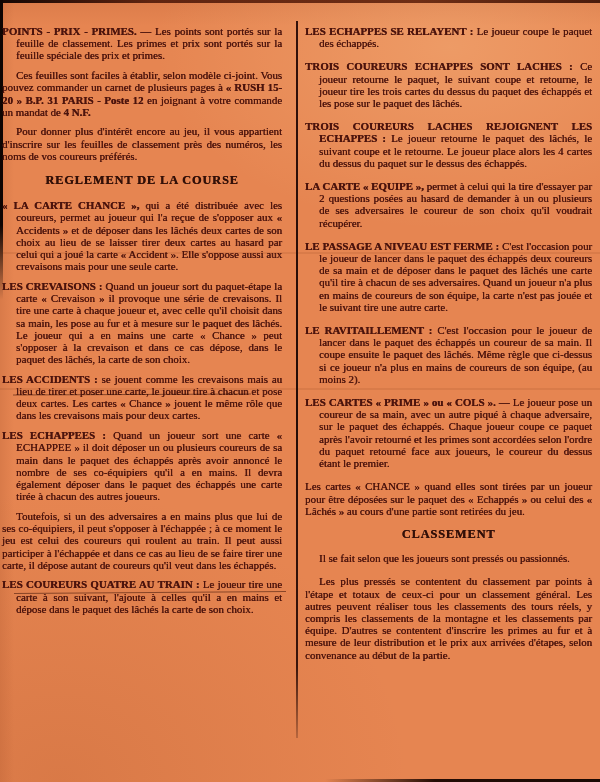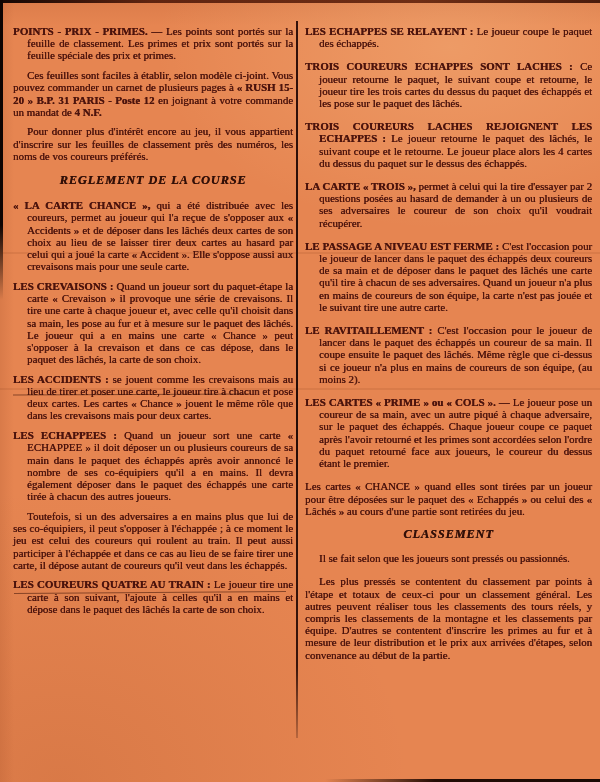--- a/index.html
+++ b/index.html
@@ -20,33 +20,33 @@
   .edge-top{position:absolute;left:0;top:0;width:600px;height:3px;
     background:linear-gradient(90deg,#140603,#5f2410 25%,#6e2e15 70%,#4a1c0c);}
   .edge-left{position:absolute;left:0;top:0;width:3px;height:300px;
     background:linear-gradient(180deg,#0d0402 75%,rgba(13,4,2,0));}
   .edge-bottom{position:absolute;right:0;bottom:0;width:275px;height:3px;
     background:linear-gradient(90deg,rgba(30,10,5,0) 0,#240d05 40%,#1a0903);}
   .crease{position:absolute;left:0;width:600px;height:2px;background:rgba(110,40,12,0.10);}
 
   .col{position:absolute;top:25px;color:#4c140d;font-size:10.9px;line-height:12.2px;
     text-align:justify;font-weight:400;text-shadow:0.35px 0 0 currentColor;}
-  .col-left{left:13px;width:280px;}
+  .col-left{left:2px;width:280px;}
   .col-right{left:305px;width:287px;}
   .divider{position:absolute;left:296px;top:21px;width:2px;height:717px;
     background:linear-gradient(180deg,#33110a,#240c06 55%,#3a150b 90%,rgba(58,21,11,0.25));}
 
   p{margin:0 0 7.5px 0;}
   .col-right p{margin-bottom:11px;}
   .hang{padding-left:14px;text-indent:-14px;}
   .indent{text-indent:14px;}
   .lead{font-weight:700;}
   .bold{font-weight:700;}
   h2{margin:12px 0 13px 0;text-align:center;font-size:12.3px;color:#331008;
-     font-weight:700;letter-spacing:0.9px;text-shadow:0.4px 0 0 currentColor;font-style:italic;}
+     font-weight:700;letter-spacing:0.9px;text-shadow:0.4px 0 0 currentColor;}
   .col-right h2{margin:5px 0 12px 0;}
 
   .ink-line{position:absolute;height:1.3px;background:rgba(60,18,8,0.55);}
   .ink-a{left:13px;top:394px;width:238px;transform:rotate(-0.3deg);}
   .ink-b{left:14px;top:592px;width:272px;transform:rotate(-0.4deg);}
 </style>
 </head>
 <body>
 
 <div class="paper">
@@ -81,21 +81,21 @@
 
   <div class="divider"></div>
 
   <div class="col col-right">
     <p class="hang"><span class="lead">LES ECHAPPES SE RELAYENT :</span> <span>Le joueur coupe le paquet des échappés.</span></p>
 
     <p class="hang"><span class="lead">TROIS COUREURS ECHAPPES SONT LACHES :</span> <span>Ce joueur retourne le paquet, le suivant coupe et retourne, le joueur tire les trois cartes du dessus du paquet des échappés et les pose sur le paquet des lâchés.</span></p>
 
     <p class="hang"><span class="lead">TROIS COUREURS LACHES REJOIGNENT LES ECHAPPES :</span> <span>Le joueur retourne le paquet des lâchés, le suivant coupe et le retourne. Le joueur place alors les 4 cartes du dessus du paquet sur le dessus des échappés.</span></p>
 
-    <p class="hang"><span class="lead">LA CARTE « TROIS »,</span> <span>permet à celui qui la tire d'essayer par 2 questions posées au hasard de demander à un ou plusieurs de ses adversaires le coureur de son choix qu'il voudrait récupérer.</span></p>
+    <p class="hang"><span class="lead">LA CARTE « EQUIPE »,</span> <span>permet à celui qui la tire d'essayer par 2 questions posées au hasard de demander à un ou plusieurs de ses adversaires le coureur de son choix qu'il voudrait récupérer.</span></p>
 
     <p class="hang"><span class="lead">LE PASSAGE A NIVEAU EST FERME :</span> <span>C'est l'occasion pour le joueur de lancer dans le paquet des échappés deux coureurs de sa main et de déposer dans le paquet des lâchés une carte qu'il tire à chacun de ses adversaires. Quand un joueur n'a plus en mains de coureurs de son équipe, la carte n'est pas jouée et le suivant tire une autre carte.</span></p>
 
     <p class="hang"><span class="lead">LE RAVITAILLEMENT :</span> <span>C'est l'occasion pour le joueur de lancer dans le paquet des échappés un coureur de sa main. Il coupe ensuite le paquet des lâchés. Même règle que ci-dessus si ce joueur n'a plus en mains de coureurs de son équipe, (au moins 2).</span></p>
 
     <p class="hang"><span class="lead">LES CARTES « PRIME » ou « COLS ». —</span> <span>Le joueur pose un coureur de sa main, avec un autre piqué à chaque adversaire, sur le paquet des échappés. Chaque joueur coupe ce paquet après l'avoir retourné et les primes sont accordées selon l'ordre du paquet retourné face aux joueurs, le coureur du dessus étant le premier.</span></p>
 
     <p><span>Les cartes « CHANCE » quand elles sont tirées par un joueur pour être déposées sur le paquet des « Echappés » ou celui des « Lâchés » au cours d'une partie sont retirées du jeu.</span></p>
 
     <h2>CLASSEMENT</h2>

